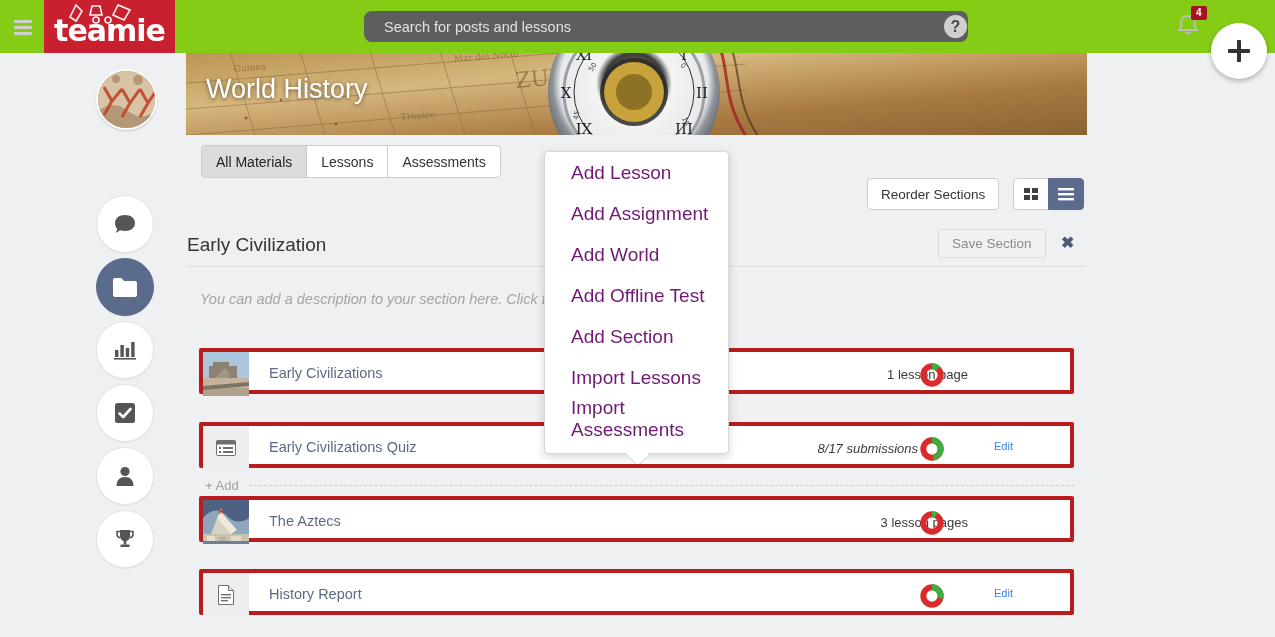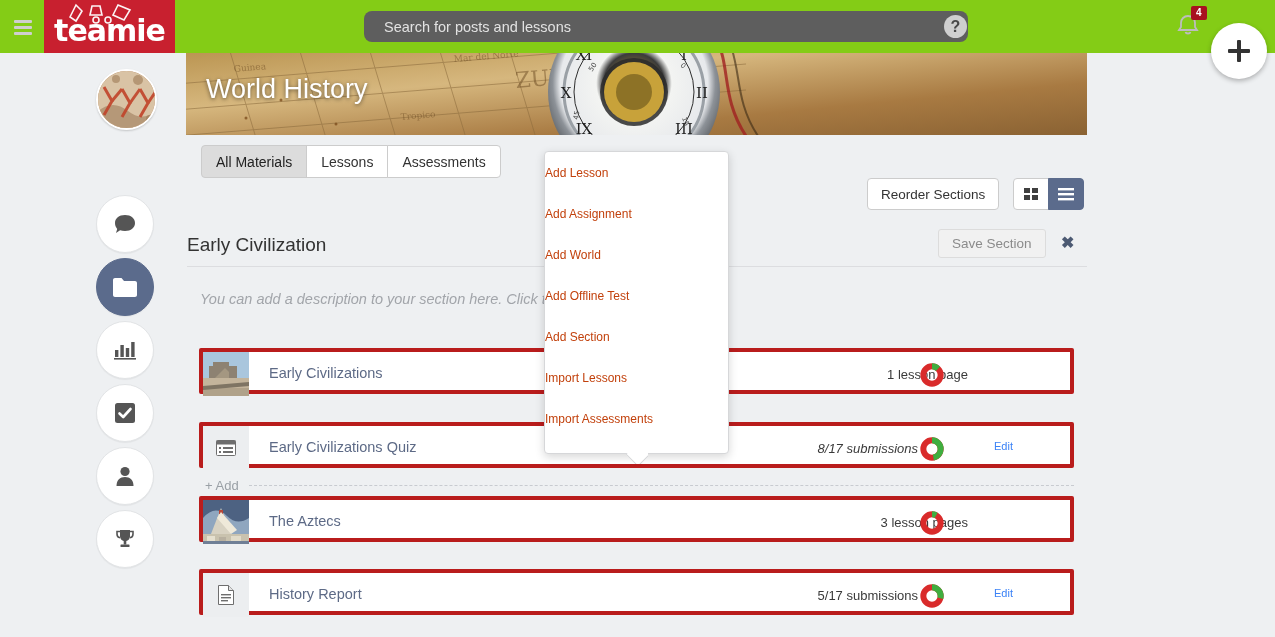--- a/index.html
+++ b/index.html
@@ -169,22 +169,22 @@
     border-top: 1px dashed #c8cbd0;
   }
 
   
   .dropdown {
     position: absolute; left: 544px; top: 151px; width: 185px; height: 303px;
     background: #fff; border: 1px solid #d6d7d9; border-radius: 4px;
     box-shadow: 0 3px 10px rgba(0,0,0,.16); z-index: 50;
   }
   .dd-item {
-    height: 41px; display: flex; align-items: center; 
-    font-size: 12px; color: #c2410c; cursor: pointer;
+    height: 41px; display: flex; align-items: center; padding-left: 26px;
+    font-size: 19px; color: #701a75; cursor: pointer;
   }
   .dd-arrow {
     position: absolute; left: 81px; bottom: -11px; width: 22px; height: 11px; overflow: hidden;
   }
   .dd-arrow:before {
     content: ""; position: absolute; left: 3px; top: -8px; width: 16px; height: 16px;
     background: #fff; border: 1px solid #d6d7d9; transform: rotate(45deg);
   }
   .content-bg {
     position: absolute; left: 186px; top: 135px; width: 901px; height: 502px; background: #eef0f2;
@@ -379,21 +379,20 @@
   <div class="row-iconbox">
     <svg width="16" height="20" viewBox="0 0 16 20">
       <path d="M0.5 0.5 L10.5 0.5 L15.5 5.5 L15.5 19.5 L0.5 19.5 Z" fill="#fff" stroke="#6e6e6e"></path>
       <path d="M10.5 0.5 L10.5 5.5 L15.5 5.5" fill="#e3e3e3" stroke="#6e6e6e"></path>
       <rect x="3" y="9" width="10" height="1.4" fill="#6e6e6e"></rect>
       <rect x="3" y="12" width="10" height="1.4" fill="#6e6e6e"></rect>
       <rect x="3" y="15" width="7" height="1.4" fill="#6e6e6e"></rect>
     </svg>
   </div>
   <div class="row-label">History Report</div>
-  <div class="row-meta" style="left:480px;width:235px;">5/17 submissions</div>
   <div class="row-ring">
     <svg width="24" height="24" viewBox="0 0 36 36">
       <circle cx="18" cy="18" r="13" fill="none" stroke="#d92b2b" stroke-width="9"></circle>
       <circle cx="18" cy="18" r="13" fill="none" stroke="#3fae3f" stroke-width="9" stroke-dasharray="23.7 58.0" transform="rotate(-90 18 18)"></circle>
     </svg>
   </div>
   <div class="row-edit">Edit</div>
 </div>
 
 <div class="dropdown">

